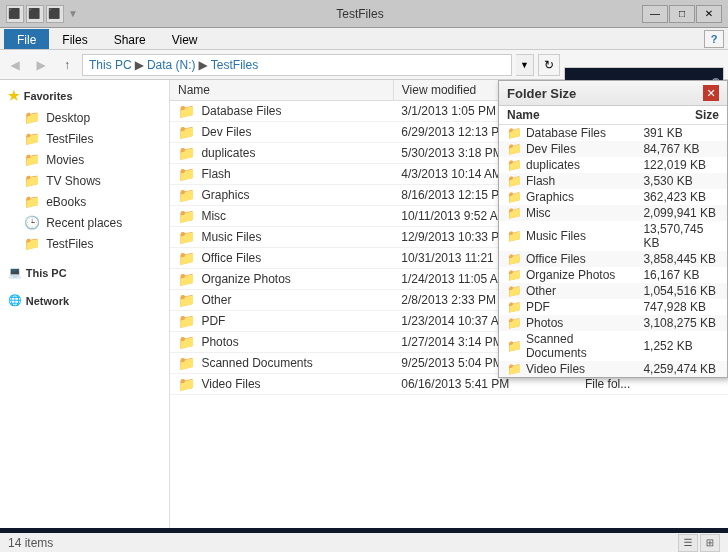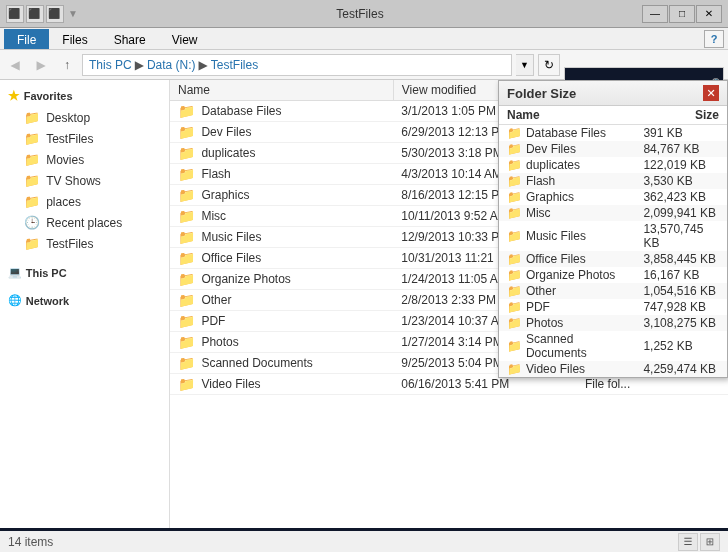--- a/index.html
+++ b/index.html
@@ -159,21 +159,21 @@
       color: #333;
       border-bottom: 1px solid #f0f0f0;
       white-space: nowrap;
     }
     .file-row-name { display: flex; align-items: center; gap: 6px; }
 
     
     .status-bar {
       height: 24px;
       background: #f0f0f0;
-      border-top: 3px solid #0f172a;
+      border-top: 5px solid #0f172a;
       display: flex;
       align-items: center;
       padding: 0 8px;
       font-size: 12px;
       color: #555;
       justify-content: space-between;
     }
     .view-buttons { display: flex; gap: 2px; }
     .view-btn { width: 20px; height: 18px; border: 1px solid #ccc; background: #e8e8e8; display: flex; align-items: center; justify-content: center; cursor: pointer; font-size: 10px; }
 
@@ -292,21 +292,21 @@
       <div class="sidebar-item">
         <span class="folder-icon-small folder-yellow">📁</span>
         <span>Movies</span>
       </div>
       <div class="sidebar-item">
         <span class="folder-icon-small folder-yellow">📁</span>
         <span>TV Shows</span>
       </div>
       <div class="sidebar-item">
         <span class="folder-icon-small folder-yellow">📁</span>
-        <span>places</span>
+        <span>eBooks</span>
       </div>
       <div class="sidebar-item">
         <span class="folder-icon-small folder-special">🕒</span>
         <span>Recent places</span>
       </div>
       <div class="sidebar-item">
         <span class="folder-icon-small folder-yellow">📁</span>
         <span>TestFiles</span>
       </div>
     </div>

